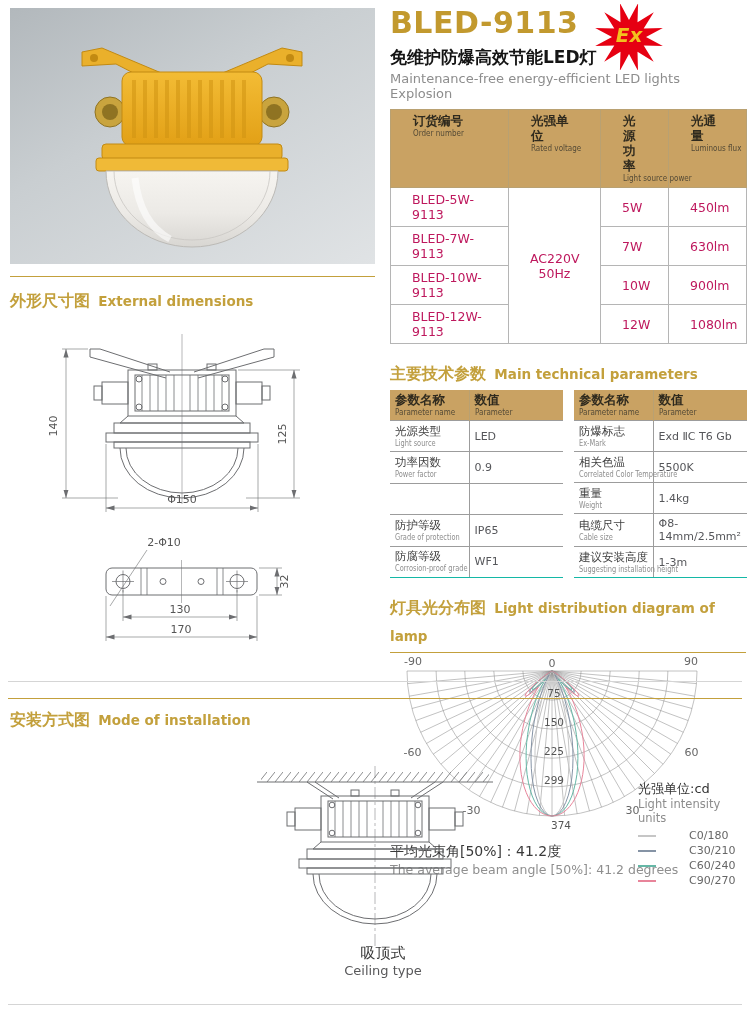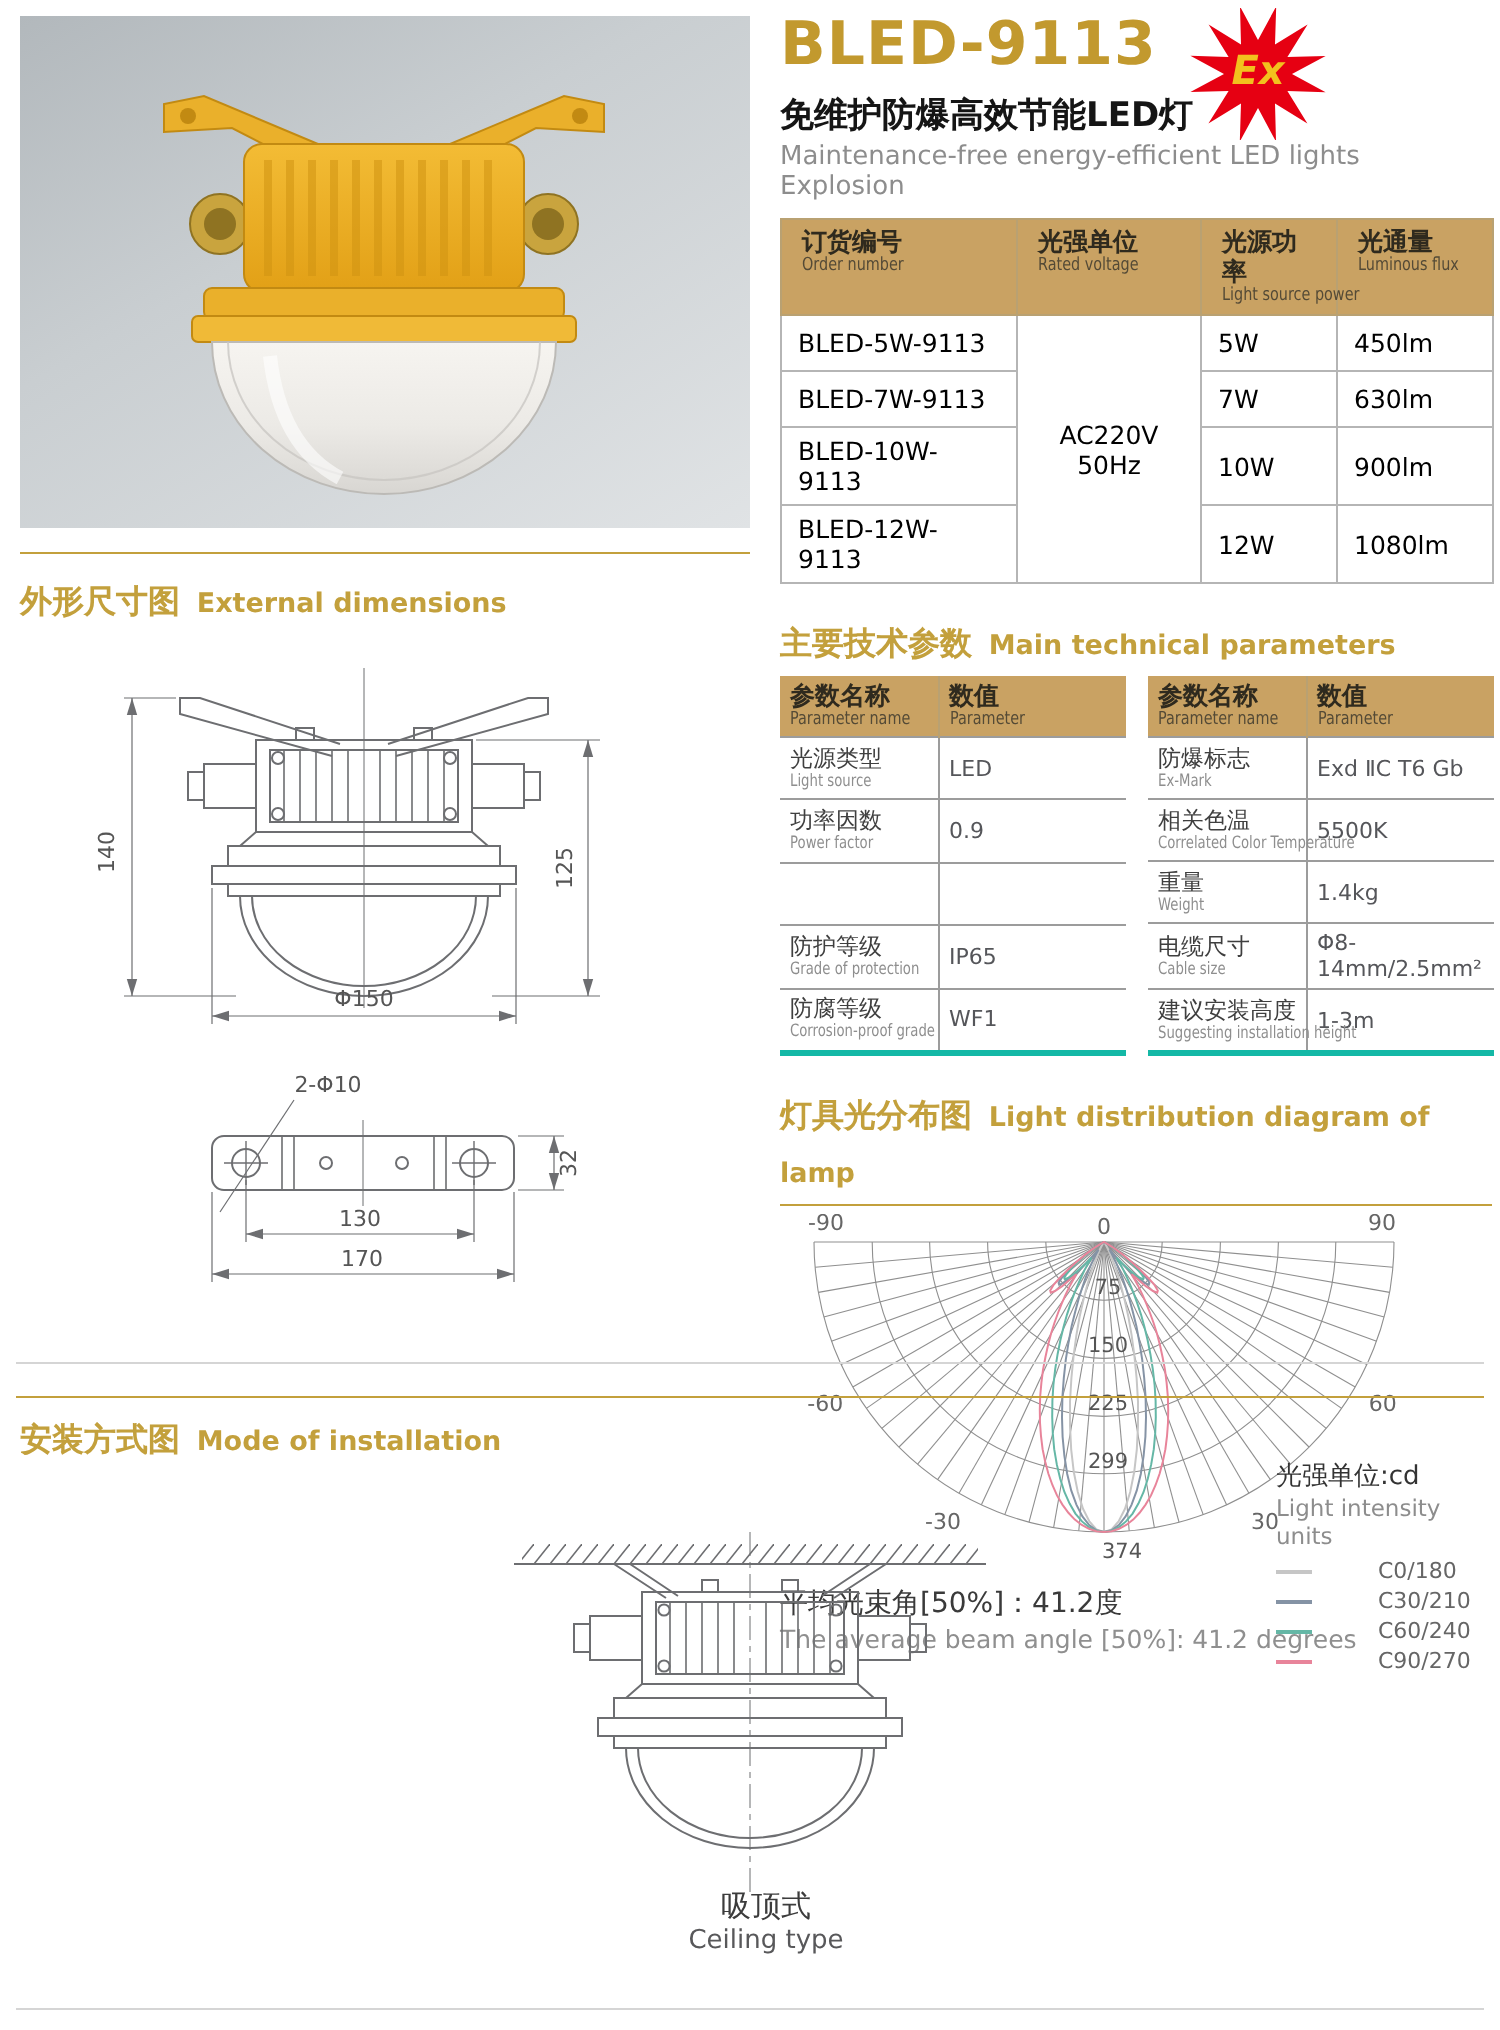--- a/index.html
+++ b/index.html
@@ -15,37 +15,37 @@
   h1.model{margin:0;font-size:30px;font-weight:bold;color:#c2992e;letter-spacing:.5px;line-height:34px;}
   .ex-badge{position:absolute;left:203px;top:-2px;width:72px;height:66px;}
   .ex-badge svg{position:absolute;left:0;top:0;}
   .ex-text{position:absolute;left:0;top:0;width:72px;height:62px;display:flex;align-items:center;justify-content:center;
            color:#f2c11e;font-weight:bold;font-style:italic;font-size:20px;}
   .sub-cn{font-size:17px;font-weight:600;color:#151515;margin-top:2px;}
   .sub-en{font-size:13px;color:#8d8d8d;margin-top:2px;}
   
   table{border-collapse:collapse;table-layout:fixed;}
   .order-table{width:356px;margin-top:8px;border:1px solid #b5b5b5;}
-  .order-table th{background:#c9a263;text-align:left;padding:3px 10px;border:1px solid #b9a172;vertical-align:top;}
+  .order-table th{background:#c9a263;text-align:left;padding:3px 22px;border:1px solid #b9a172;vertical-align:top;}
   .hcn{display:block;font-size:12.5px;font-weight:bold;color:#2f2a1e;line-height:15px;}
   .hen{display:block;font-size:9px;font-weight:normal;color:#544a36;line-height:11px;
        white-space:nowrap;transform:scaleX(.8);transform-origin:left center;}
-  .order-table td{border:1px solid #b5b5b5;font-size:12.5px;color:#000000;padding:4px 8px;height:19px;}
+  .order-table td{border:1px solid #b5b5b5;font-size:12.5px;color:#be185d;padding:4px 21px;height:19px;}
   .order-table td.volt{text-align:center;}
   
   .sec{margin:13px 0 5px;}
   .sec-cn{font-size:16px;font-weight:bold;color:#c3a03c;}
   .sec-en{font-size:13.5px;color:#c3a03c;}
   
   .param-wrap{display:flex;gap:11px;}
   .param-table{width:173px;}
   .param-table th{background:#c9a263;text-align:left;padding:2px 5px;vertical-align:top;}
   .param-table th+th{border-left:1px solid #b9a172;}
   .param-table td{border-top:1px solid #9c9c9c;padding:3px 0 3px 5px;height:24px;vertical-align:middle;}
-  .param-table tr:last-child td{border-bottom:3px solid #14b8a6;}
+  .param-table tr:last-child td{border-bottom:1px solid #14b8a6;}
   .pcn{display:block;font-size:11.5px;color:#3f3f3f;line-height:13px;}
   .pen{display:block;font-size:8.5px;color:#8e8e8e;line-height:10px;white-space:nowrap;
        transform:scaleX(.78);transform-origin:left center;}
   .pval{border-left:1px solid #9c9c9c;font-size:11px;color:#55565a;padding-left:6px;}
   .gold-hr{border:none;border-top:1px solid #c3a03c;margin:2px 0 4px;}
   
   .polar-wrap{position:relative;height:182px;}
   .legend{position:absolute;left:248px;top:124px;width:112px;}
   .lg-cn{font-size:13px;color:#333;line-height:16px;}
   .lg-en{font-size:11.5px;color:#8d8d8d;line-height:14px;margin-bottom:3px;}

